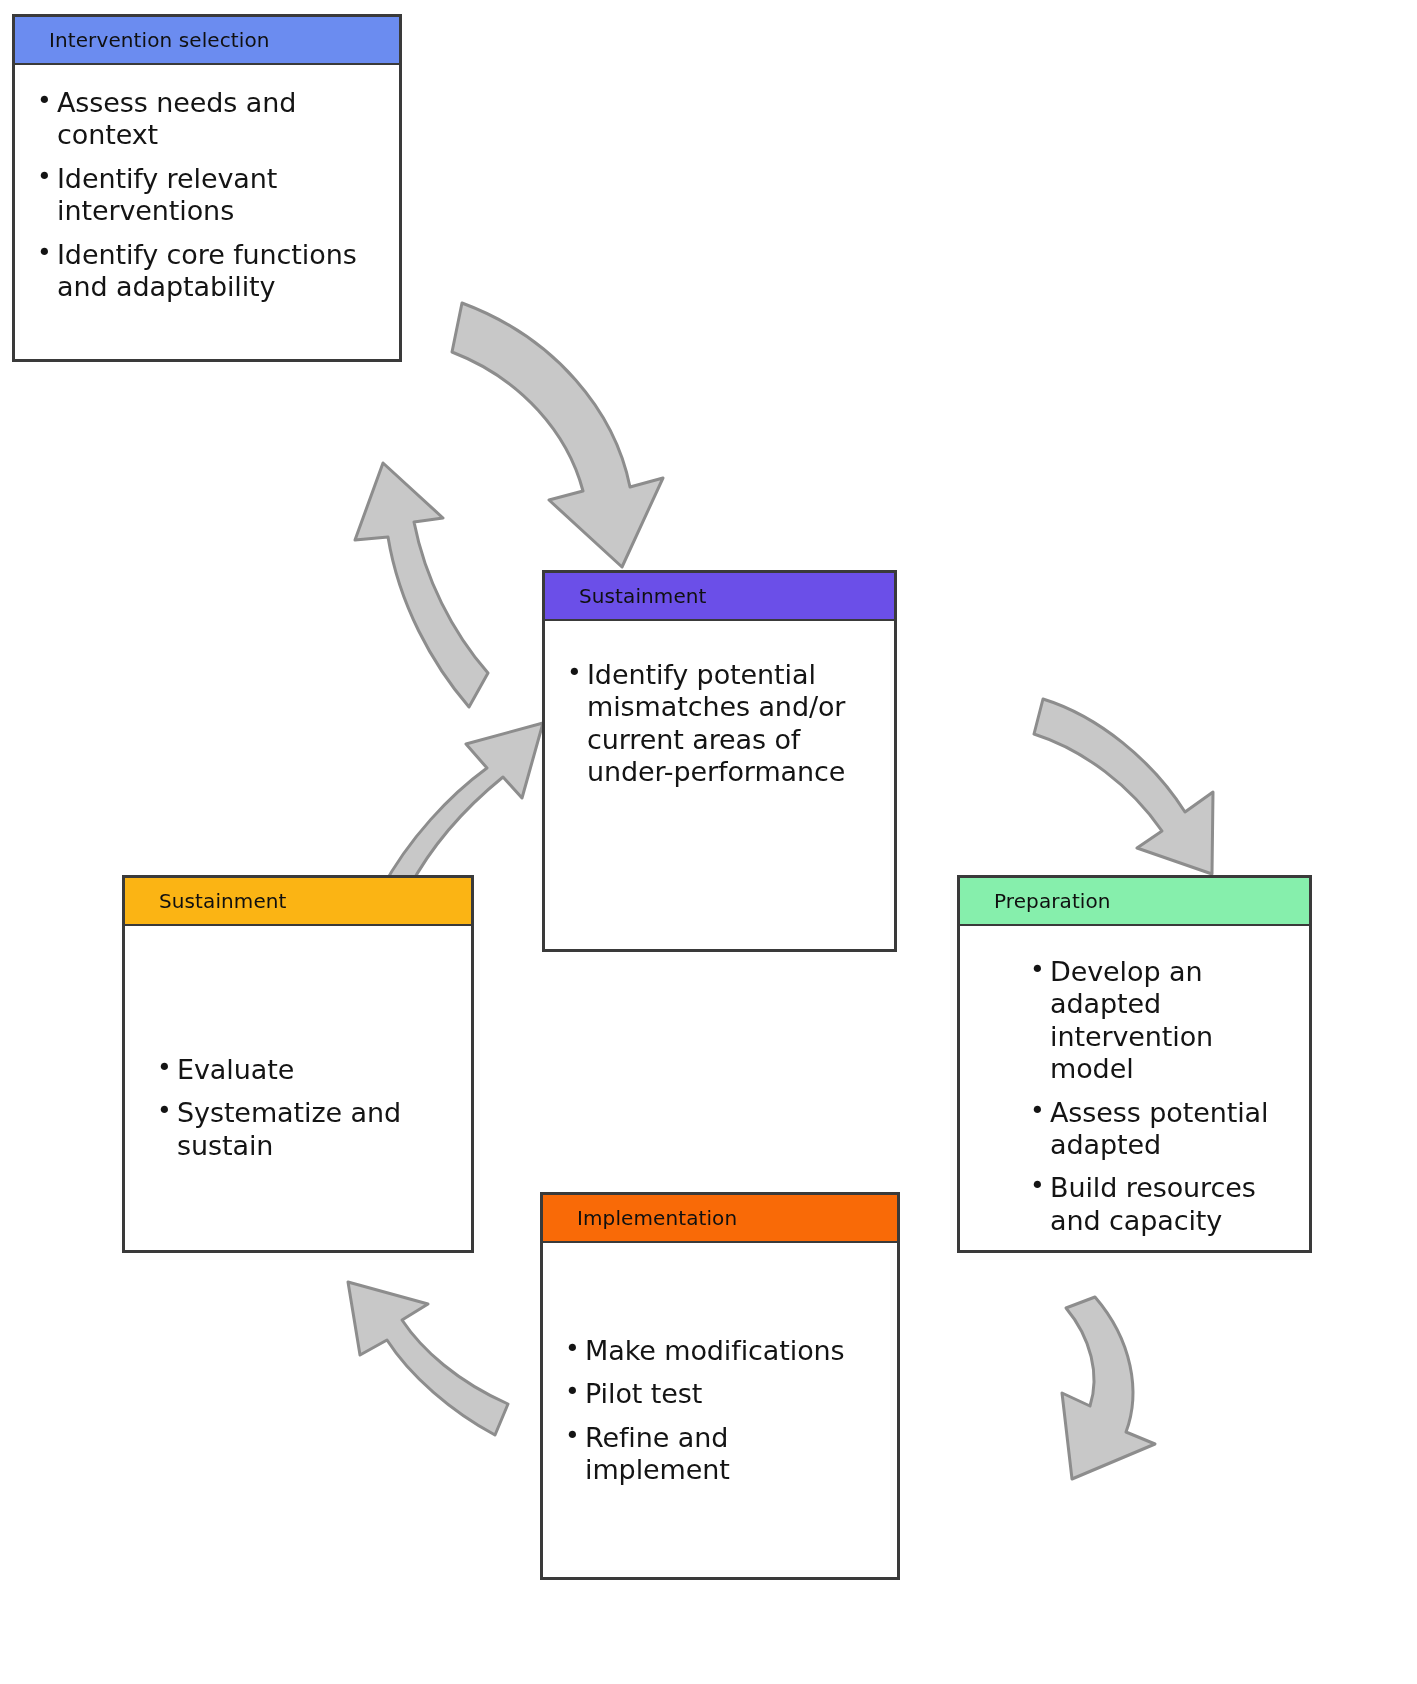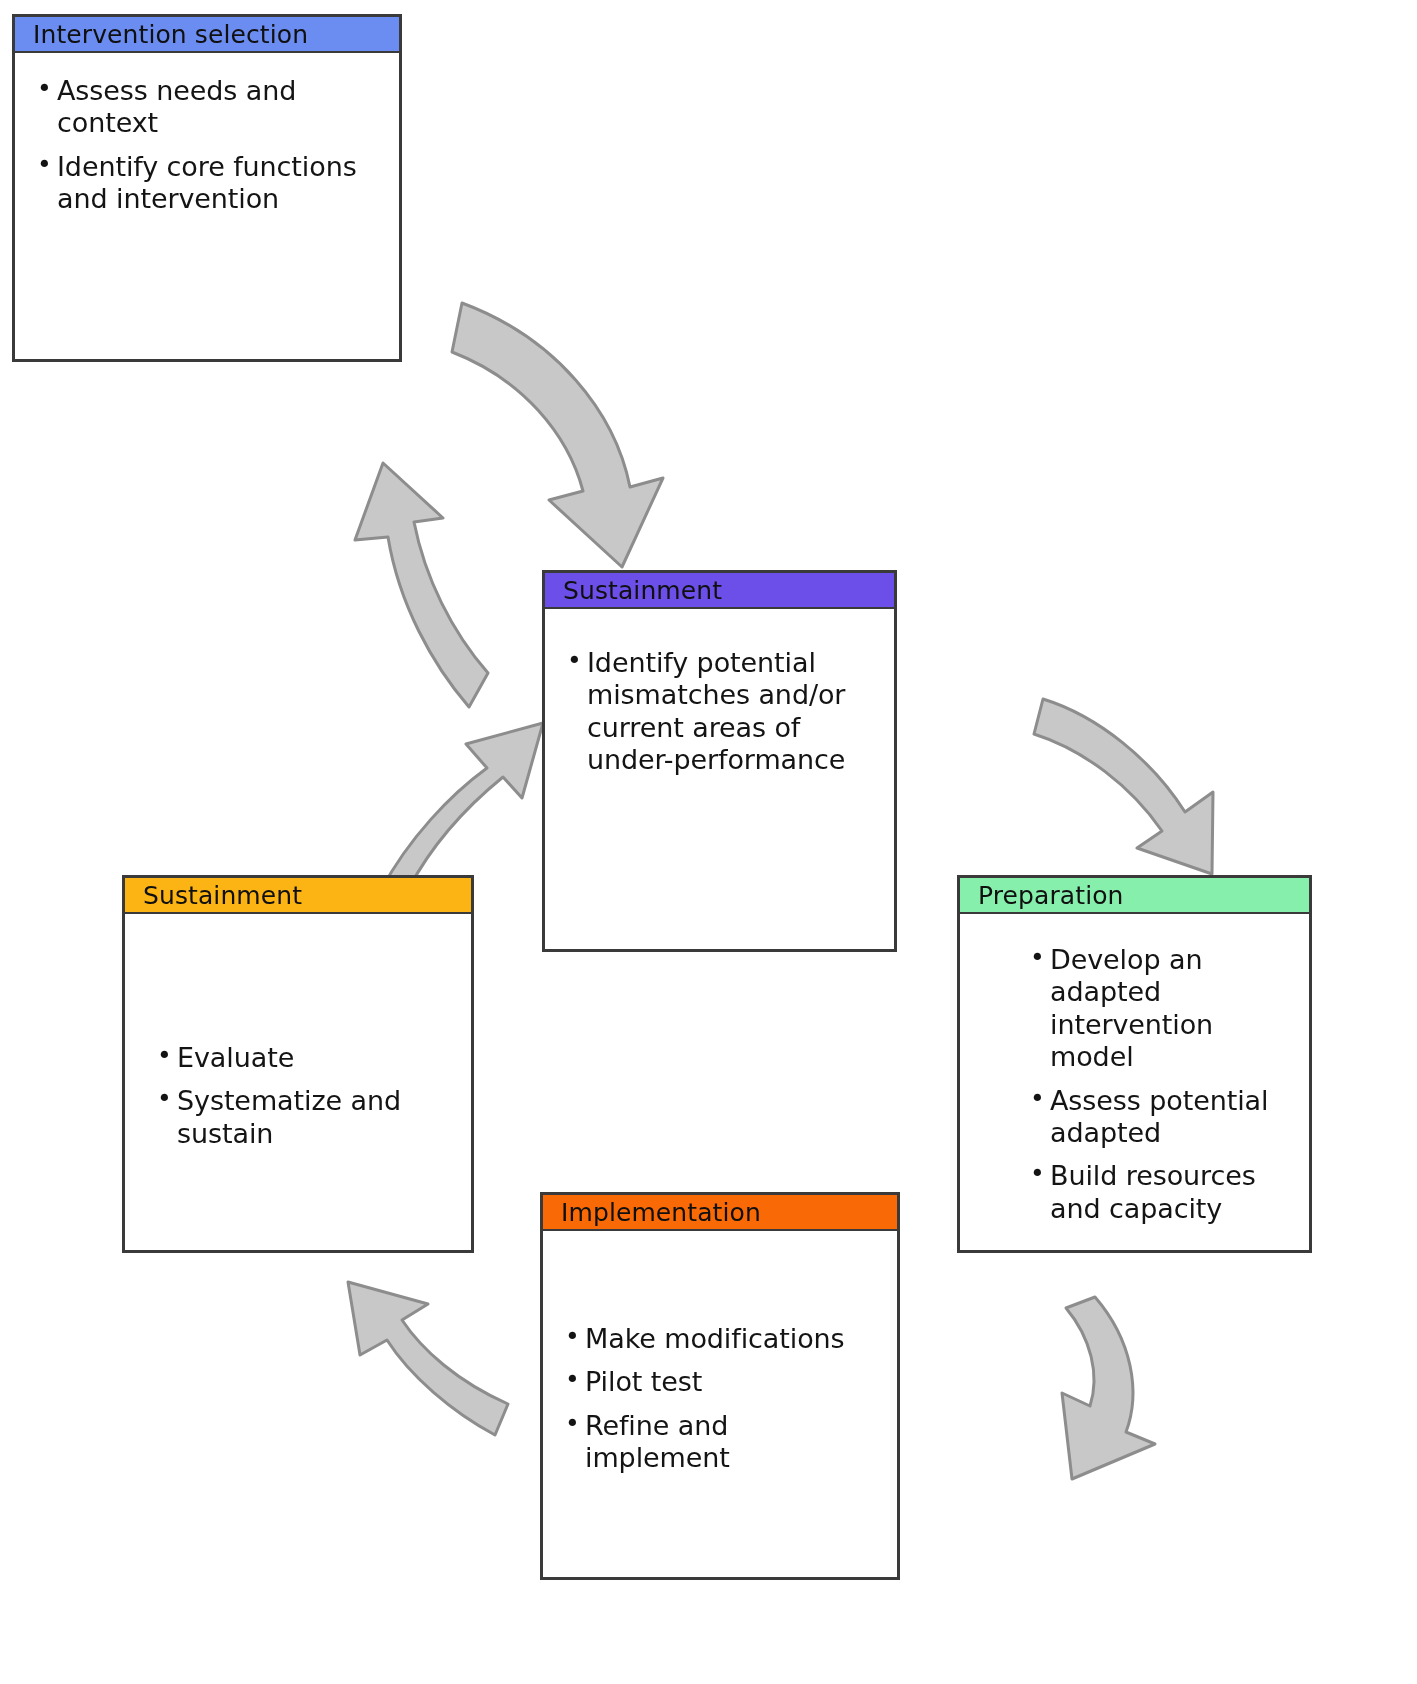--- a/index.html
+++ b/index.html
@@ -2,22 +2,22 @@
 <html><head>
 <meta charset="utf-8">
 <style>
   html,body{margin:0;padding:0;background:#ffffff;}
   body{width:1417px;height:1684px;position:relative;overflow:hidden;
        font-family:"DejaVu Sans","Liberation Sans",sans-serif;}
   #stage{position:absolute;left:0;top:0;width:1417px;height:1684px;background:#fff;}
 
   .node{position:absolute;box-sizing:border-box;background:#ffffff;
         border:3px solid #3a3a3a;}
-  .node .hdr{box-sizing:border-box;height:36px;display:flex;align-items:center;
-             padding-left:18px;font-size:25px;color:#101010;letter-spacing:.1px;
+  .node .hdr{box-sizing:border-box;height:48px;display:flex;align-items:center;
+             padding-left:34px;font-size:20px;color:#101010;letter-spacing:.1px;
              border-bottom:2px solid #3a3a3a;}
   .node ul{list-style:none;margin:0;padding:0;}
   .node li{position:relative;padding-left:26px;font-size:27px;line-height:1.2;
            color:#141414;margin-bottom:11px;letter-spacing:-.1px;}
   .node li:before{content:"\2022";position:absolute;left:6px;top:-1px;font-size:25px;color:#141414;}
   .body{padding:22px 25px 10px 16px;}
 
   
   #n-intervention{left:12px;  top:14px;   width:390px; height:348px;}
   #n-assessment  {left:542px; top:570px;  width:355px; height:382px;}
@@ -95,21 +95,22 @@
          L 414,522
          C 425,578 452,632 488,673
          Z"></path>
   </svg>
 
   <div class="node" id="n-intervention">
     <div class="hdr" style="background:#6b8cf0;">Intervention selection</div>
     <div class="body">
       <ul>
         <li>Assess needs and context</li>
-        <li>Identify core functions and intervention</li>
+        <li>Identify relevant interventions</li>
+        <li>Identify core functions and adaptability</li>
       </ul>
     </div>
   </div>
 
   <div class="node" id="n-assessment">
     <div class="hdr" style="background:#6b4fe8;">Sustainment</div>
     <div class="body">
       <ul>
         <li>Identify potential mismatches and/or current areas of under-performance</li>
       </ul>

